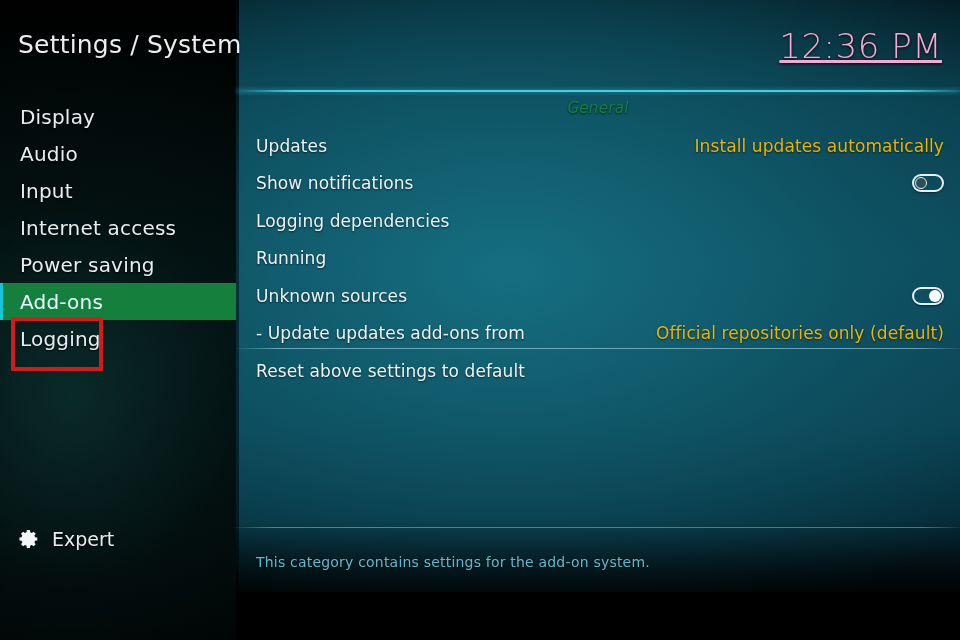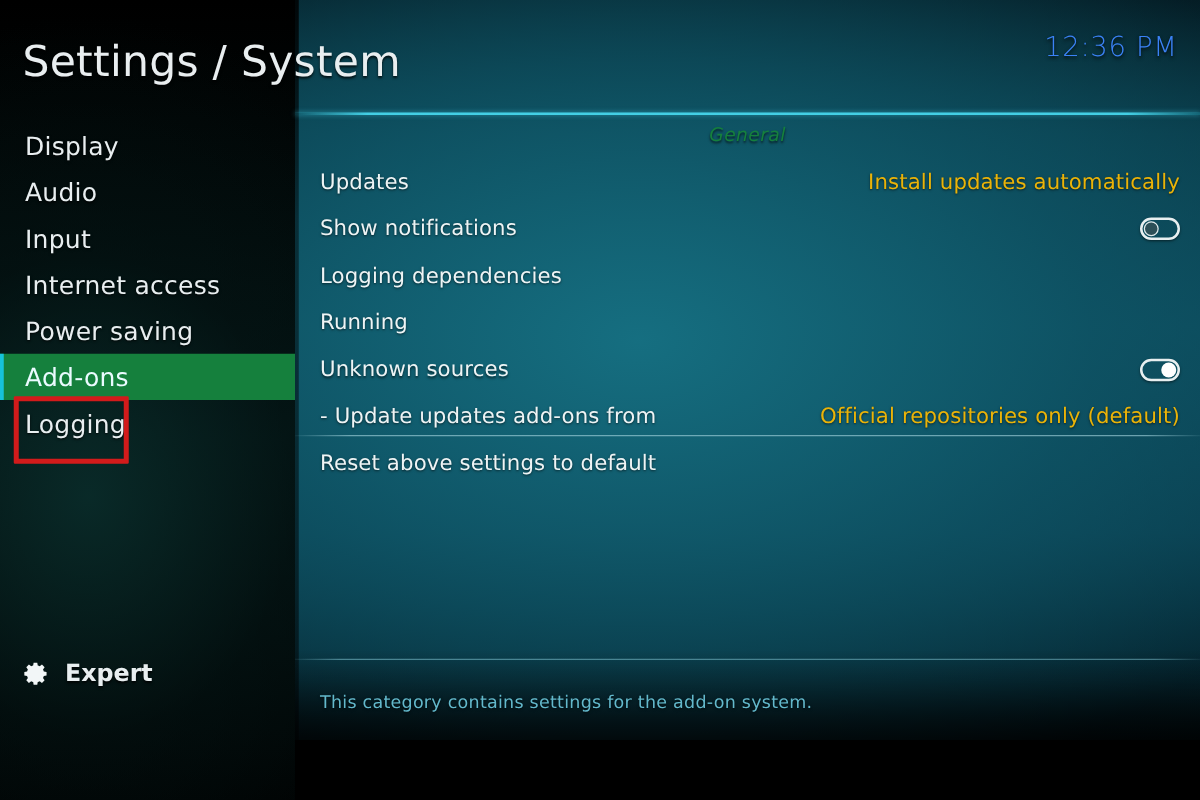--- a/index.html
+++ b/index.html
@@ -37,31 +37,32 @@
   #sidebar {
     position:absolute; left:0; top:0; width:236px; height:640px;
     background:
       radial-gradient(ellipse 140% 60% at 30% 62%, rgba(10,46,44,0.85) 0%, rgba(4,22,22,0.5) 50%, rgba(0,0,0,0) 100%),
       linear-gradient(180deg, #000000 0%, #020a0a 30%, #041313 55%, #020909 80%, #000000 100%);
   }
 
   
   #header-title {
     position:absolute; left:18px; top:30px;
-    font-size:34px; color:#e9eef0; letter-spacing:0.2px;
+    font-size:25px; color:#e9eef0; letter-spacing:0.2px;
     font-weight:400;
     text-shadow:0 1px 2px rgba(0,0,0,0.8);
     white-space:nowrap;
   }
   #clock {
     position:absolute; right:18px; top:26px;
-    font-size:22px; color:#3b82f6; font-weight:300;
+    font-size:34px; color:#f9a8d4; font-weight:300;
     letter-spacing:0.5px;
     text-shadow:0 1px 3px rgba(0,0,0,0.9);
     white-space:nowrap;
+    text-decoration:underline;
   }
 
   
   #top-rule {
     position:absolute; left:236px; top:90px; width:724px; height:2px;
     background:linear-gradient(90deg, rgba(40,190,214,0.15) 0%, rgba(70,214,236,0.95) 8%, rgba(70,214,236,0.95) 92%, rgba(40,190,214,0.3) 100%);
     box-shadow:0 0 4px rgba(70,214,236,0.55);
   }
 
   
@@ -97,21 +98,21 @@
     z-index:20;
   }
 
   
   #expert-row {
     position:absolute; left:18px; top:528px;
     display:flex; align-items:center; gap:12px;
   }
   #gear-icon { width:22px; height:22px; display:block; }
   #expert-label {
-    font-size:19px; color:#e8eef0; font-weight:700;
+    font-size:19px; color:#e8eef0; font-weight:400;
     text-shadow:0 1px 2px rgba(0,0,0,0.85);
   }
 
   
   #section-title {
     position:absolute; left:236px; top:99px; width:724px;
     text-align:center;
     font-size:15px; color:#15803d; font-weight:400;
     letter-spacing:0.3px;
     text-shadow:0 1px 2px rgba(0,0,0,0.7);

